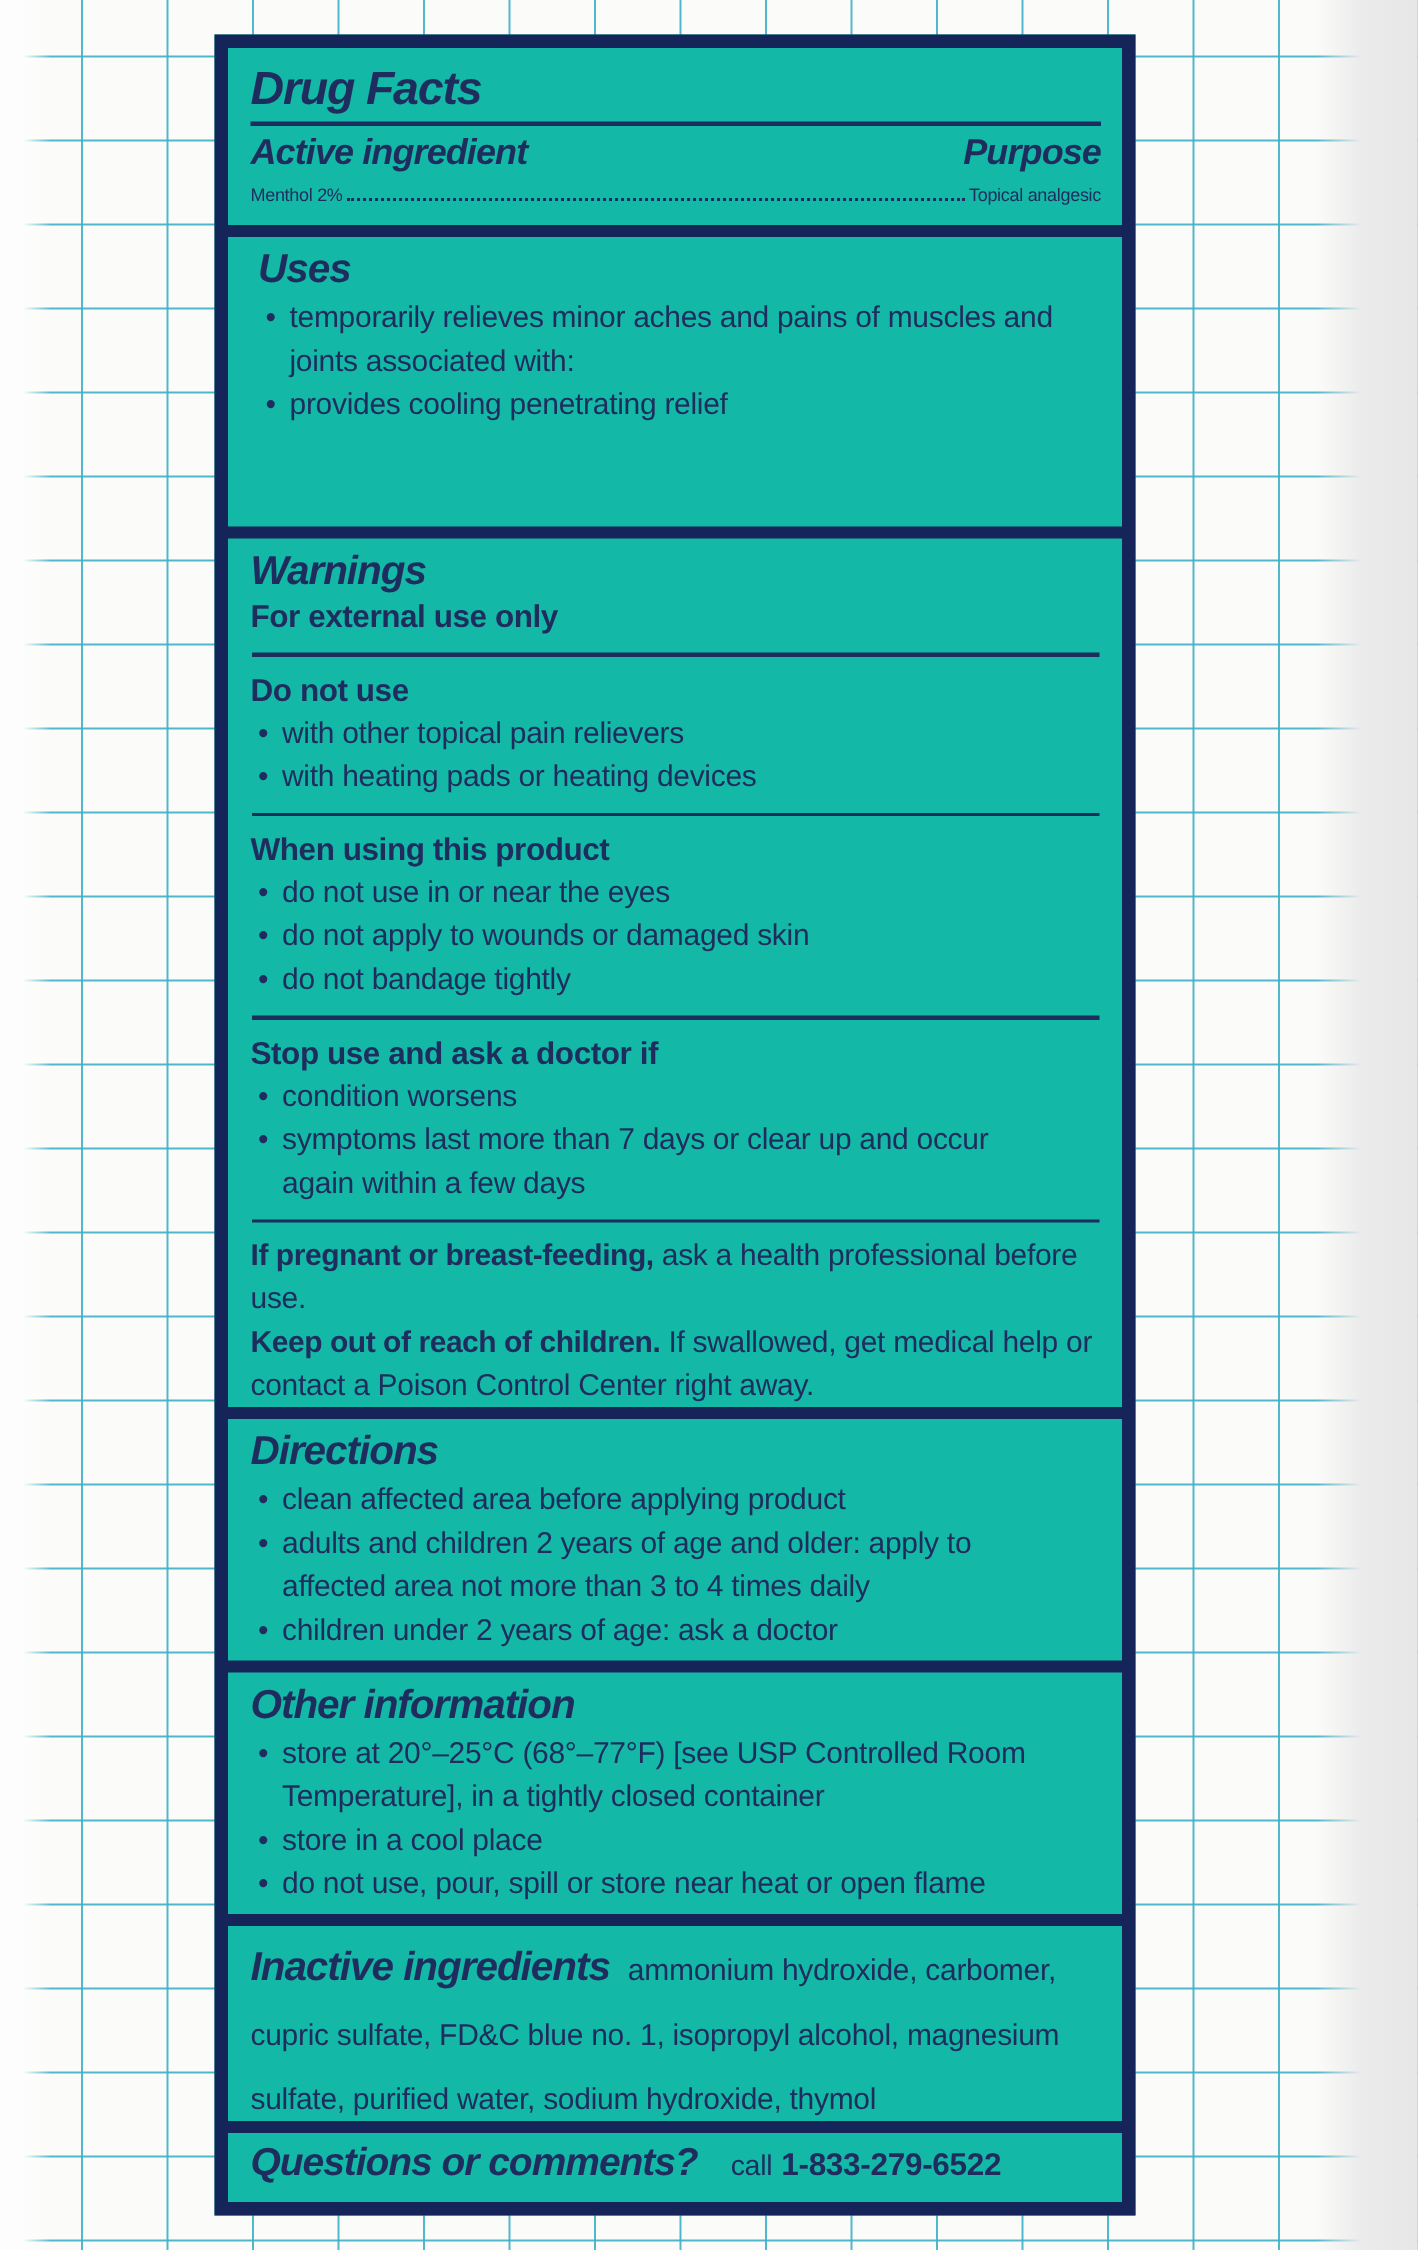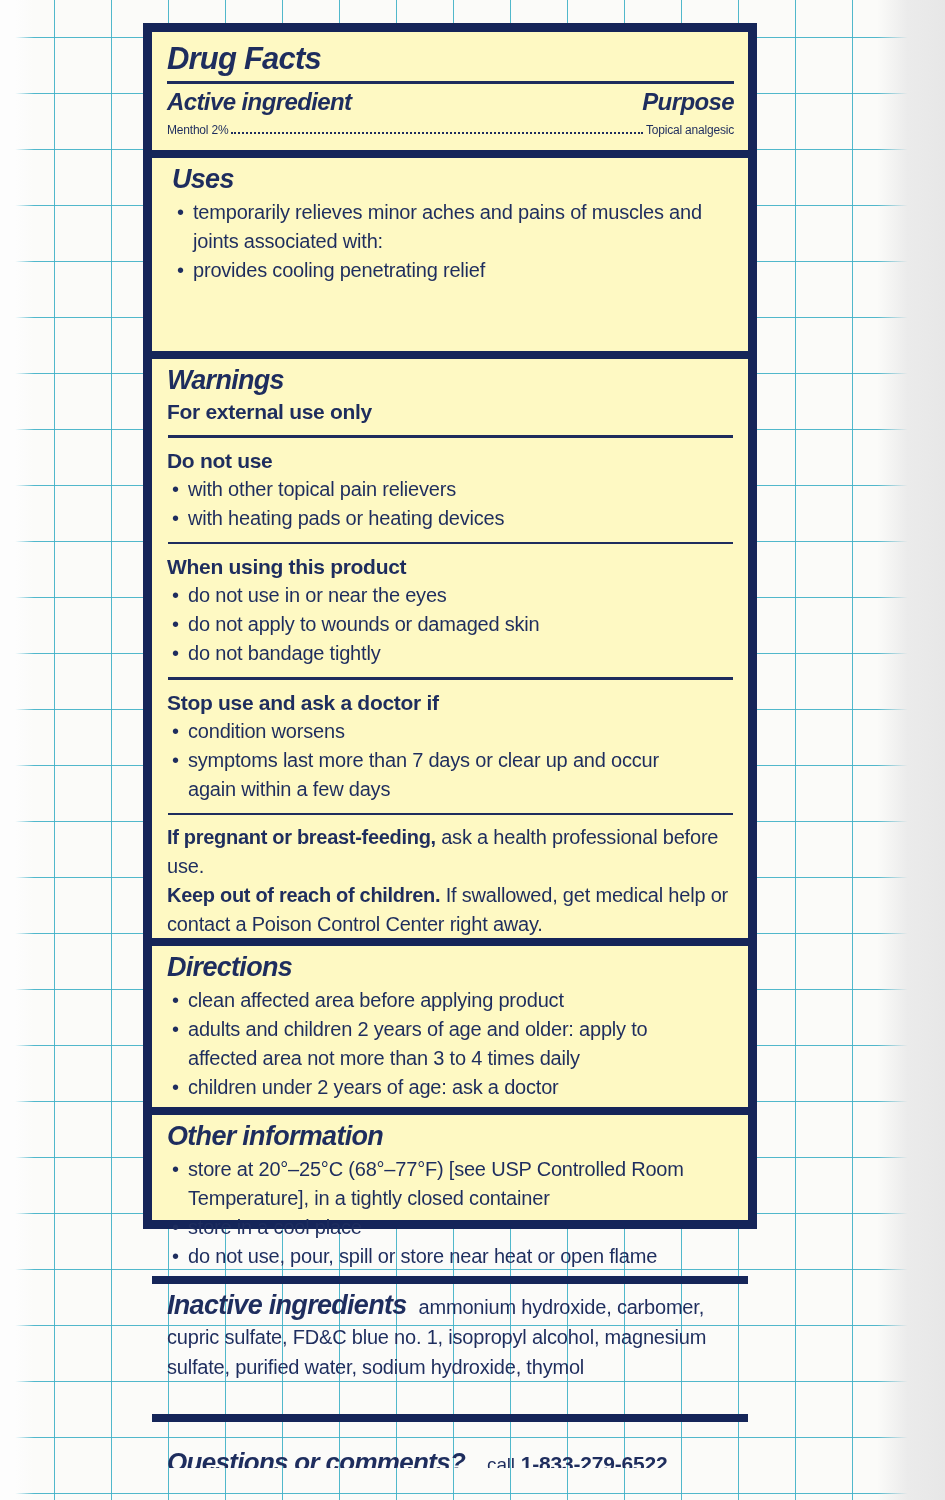--- a/index.html
+++ b/index.html
@@ -19,35 +19,35 @@
   }
   .edge-left {
     position: absolute; left: 0; top: 0; bottom: 0; width: 34px; z-index: 2;
     background: linear-gradient(90deg, #fdfdfd 0%, #fdfdfd 45%, rgba(253,253,253,0) 100%);
   }
   .edge-right {
     position: absolute; right: 0; top: 0; bottom: 0; width: 68px; z-index: 2;
     background: linear-gradient(270deg, #e7e7e7 0%, #ebebeb 55%, rgba(235,235,235,0) 100%);
   }
   .label {
-    position: absolute; left: 143px; top: 23px; width: 614px; height: 1206px; z-index: 3;
+    position: absolute; left: 143px; top: 23px; width: 614px; height: 1454px; z-index: 3;
     border: 9px solid #152559;
-    background: #fef9c3;
+    background: #14b8a6;
     letter-spacing: -0.2px;
   }
   .sec { overflow: hidden; padding: 4px 14px 0 15px; }
   .sep { height: 8px; background: #152559; }
 
   .sec-header    { height: 118px; }
   .sec-uses      { height: 193px; padding-left: 20px; }
   .sec-warnings  { height: 579px; }
   .sec-directions{ height: 161px; }
   .sec-other     { height: 161px; }
   .sec-inactive  { height: 130px; padding-top: 6px; }
-  .sec-questions { height: 46px; padding-top: 23px; }
+  .sec-questions { height: 46px; padding-top: 2px; }
 
   .h-main {
     font-style: italic; font-weight: bold;
     font-size: 31px; line-height: 36px; letter-spacing: -0.8px;
     margin-top: 5px;
   }
   .header-rule { height: 2.5px; background: #1e2d5e; margin-top: 4px; }
   .ai-row {
     display: flex; justify-content: space-between; align-items: baseline;
     font-style: italic; font-weight: bold; font-size: 24px; line-height: 31px;
@@ -66,21 +66,21 @@
   .bullet::before { content: "\2022"; position: absolute; left: 5px; }
   .sub-grid {
     display: grid; grid-template-columns: 100px 177px auto;
     margin-left: 18px;
   }
   .rule { height: 2.5px; background: #1e2d5e; margin: 9px 1px 8px 1px; }
   .para { font-size: 20px; line-height: 29px; }
   .para b { letter-spacing: -0.3px; }
   .w1 { display: inline-block; max-width: 512px; }
 
-  .inactive-para { font-size: 20px; line-height: 30px; }
+  .inactive-para { font-size: 20px; line-height: 43px; }
   .inactive-para .h-inline {
     font-style: italic; font-weight: bold; font-size: 27px; letter-spacing: -0.7px;
     padding-right: 12px;
   }
   .q-row { display: flex; align-items: baseline; }
   .q-head { font-style: italic; font-weight: bold; font-size: 26px; line-height: 34px; letter-spacing: -0.7px; }
   .q-call { font-size: 19px; margin-left: 22px; }
   .q-phone { font-weight: bold; font-size: 21px; letter-spacing: -0.2px; margin-left: 6px; }
 </style>
 </head>

